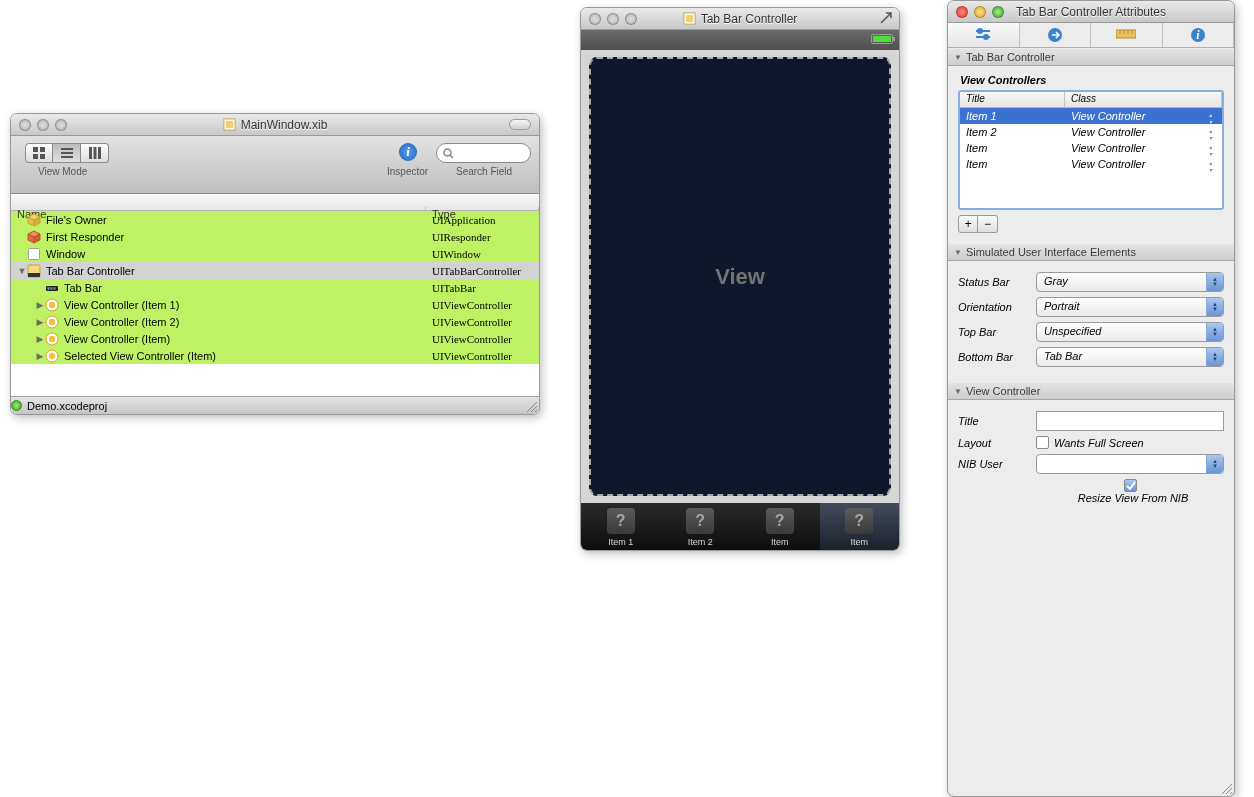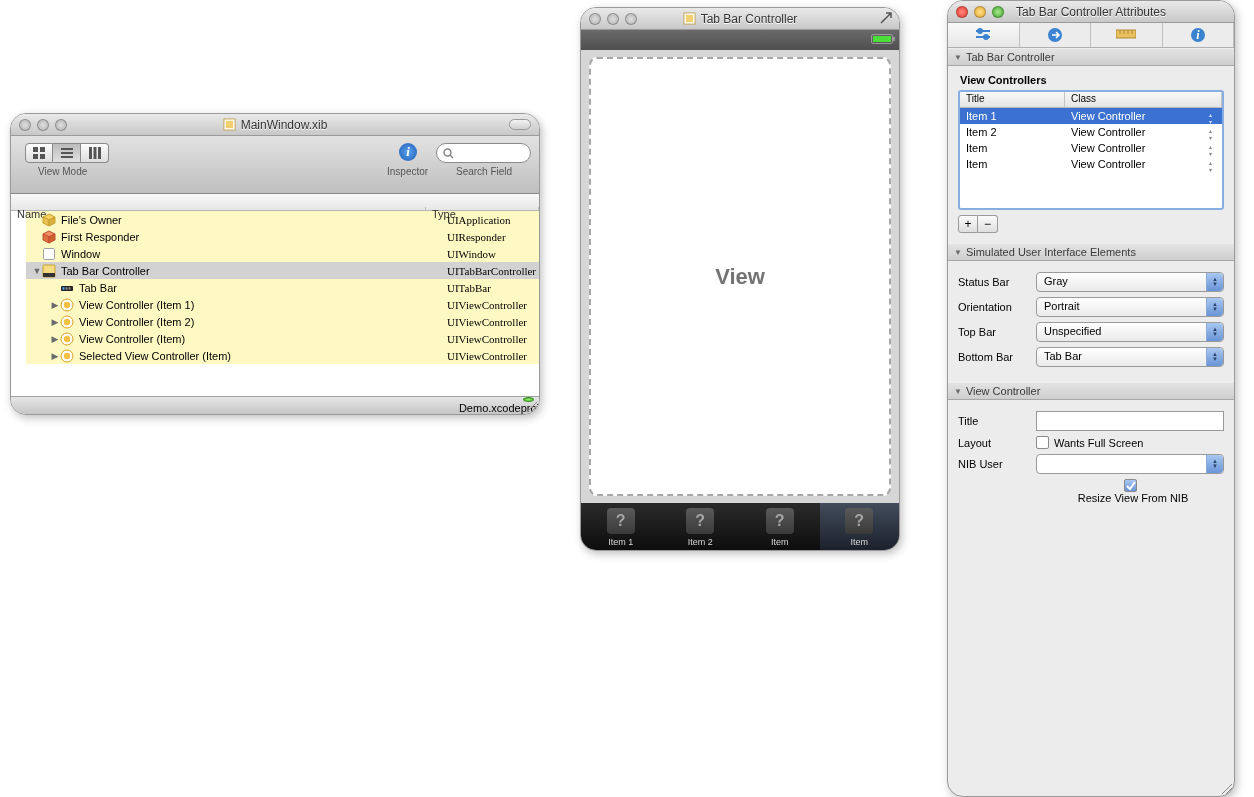--- a/index.html
+++ b/index.html
@@ -9,21 +9,21 @@
   background: #fff;
   width: 1254px;
   height: 797px;
   position: relative;
   color: #000;
 }
 .window {
   position: absolute;
   background: #fff;
   border: 1px solid #9a9a9a;
-  border-radius: 16px;
+  border-radius: 7px;
   box-shadow: 2px 3px 8px rgba(0,0,0,.25);
   overflow: hidden;
 }
 .titlebar {
   background: linear-gradient(#e9e9e9,#c8c8c8);
   height: 22px;
   border-bottom: 1px solid #9a9a9a;
   display: flex;
   align-items: center;
   position: relative;
@@ -63,64 +63,64 @@
   color:#fff;font:italic bold 13px Georgia,serif;display:flex;align-items:center;justify-content:center;
   position:absolute;left:388px;top:7px;
 }
 .search-wrap{position:absolute;left:425px;top:7px;width:95px;height:20px;
   background:#fff;border:1px solid #8a8a8a;border-radius:10px;display:flex;align-items:center;padding:0 6px;}
 .search-wrap svg{margin-right:3px;flex:0 0 auto;}
 .table-header{display:flex;background:linear-gradient(#f9f9f9,#e6e6e6);border-bottom:1px solid #b5b5b5;height:17px;}
 .th{padding:1px 6px;font-size:11px;color:#333;border-right:1px solid #c0c0c0;margin-top:13px;}
 .th.name{width:415px;}
 .th.type{flex:1;}
-.tree{background:#fef9c3;margin-left:15px;}
+.tree{background:#bef264;}
 .tree-row{display:flex;align-items:center;height:17px;padding-left:6px;}
 .tree-row.selected{background:#d2d2d2;}
 .tree-row .n{width:409px;display:flex;align-items:center;}
 .tree-row .t{flex:1;padding-left:6px;font-family:Liberation Serif, serif;}
 .disclosure{width:10px;display:inline-block;color:#6b6b6b;font-size:9px;text-align:center;}
 .ico{width:14px;height:14px;margin-right:5px;display:inline-block;flex:0 0 auto;}
 .ico svg{width:14px;height:14px;display:block;}
 .indent{display:inline-block;}
-.statusbar{height:18px;background:linear-gradient(#e6e6e6,#c5c5c5);border-top:1px solid #a0a0a0;display:flex;align-items:flex-end;padding-left:0;position:absolute;bottom:0;left:0;right:0;font-size:11px;flex-direction:column;}
+.statusbar{height:18px;background:linear-gradient(#e6e6e6,#c5c5c5);border-top:1px solid #a0a0a0;display:flex;align-items:center;padding-left:0;position:absolute;bottom:0;left:0;right:0;font-size:11px;}
 .status-dot{width:11px;height:11px;border-radius:50%;background:radial-gradient(#9ff07a,#28a60e);margin-right:5px;border:1px solid #3a8a22;}
 .resize-grip{position:absolute;right:2px;bottom:2px;width:12px;height:12px;color:#8a8a8a;}
 
 
 #win-preview{ left:580px; top:7px; width:320px; height:544px; }
 #win-preview .titlebar{height:22px;}
 .ios-status{height:20px;background:linear-gradient(#6a6a6a,#4f4f4f);position:relative;}
 .battery{position:absolute;right:6px;top:4px;width:22px;height:10px;border:1px solid #9a9a9a;border-radius:2px;}
 .battery::after{content:"";position:absolute;right:-3px;top:2px;width:2px;height:4px;background:#9a9a9a;}
 .battery-fill{position:absolute;left:1px;top:1px;bottom:1px;right:1px;background:#4bdd3a;}
 .ios-body{height:453px;background:#d6d6d6;position:relative;}
 .view-placeholder{
   position:absolute;left:8px;top:7px;right:8px;bottom:7px;
-  border:2px dashed #a7a7a7;border-radius:8px;background:#ffffff;
+  border:2px dashed #a7a7a7;border-radius:8px;background:#0f172a;
   display:flex;align-items:center;justify-content:center;
   font:bold 22px Helvetica,Arial,sans-serif;color:#737373;
 }
 .ios-tabbar{height:49px;background:linear-gradient(#2a2a2a,#0c0c0c);display:flex;}
 .ios-tab{flex:1;display:flex;flex-direction:column;align-items:center;justify-content:center;color:#d7d7d7;font-size:9px;position:relative;}
 .ios-tab.sel{background:linear-gradient(rgba(90,110,140,.5),rgba(40,50,70,.5));}
 .ios-tab .q{width:28px;height:26px;background:linear-gradient(#5a5a5a,#3a3a3a);border-radius:4px;margin-bottom:3px;display:flex;align-items:center;justify-content:center;color:#a5a5a5;font-size:16px;font-weight:bold;}
 
 
 #win-inspector{ left:947px; top:0; width:288px; height:797px; background:#ececec;}
 #win-inspector .titlebar{border-radius:6px 6px 0 0;}
 .tab-strip{height:25px;display:flex;background:#ececec;border-bottom:1px solid #b0b0b0;}
 .tab-strip .tab{flex:1;display:flex;align-items:center;justify-content:center;border-right:1px solid #c0c0c0;}
 .tab-strip .tab.active{background:linear-gradient(#f9f9f9,#e6e6e6);}
 .section-head{
   background:linear-gradient(#e3e3e3,#cecece);border-top:1px solid #ededed;border-bottom:1px solid #a7a7a7;
   padding:2px 6px;font-size:11px;color:#3a3a3a;font-weight:normal;display:flex;align-items:center;
 }
 .section-head .tri{font-size:8px;color:#6a6a6a;margin-right:4px;}
-.section-body{padding:6px 10px 10px 10px;}
+.section-body{padding:6px 10px 10px 10px;font-style:italic;}
 .lbl{font-size:11px;color:#000;}
 .vc-label{font-weight:bold;margin:2px 0 4px 2px;display:block;}
 .listbox{border:2px solid #87aee0;border-radius:3px;background:#fff;height:120px;overflow:hidden;}
 .listbox-head{display:flex;background:linear-gradient(#f8f8f8,#e5e5e5);border-bottom:1px solid #b8b8b8;height:16px;}
 .lh{padding:1px 6px;font-size:10px;border-right:1px solid #c3c3c3;}
 .lh.title{width:105px;}
 .lh.class{flex:1;}
 .listbox-row{display:flex;height:16px;align-items:center;}
 .listbox-row .c1{width:105px;padding-left:6px;}
 .listbox-row .c2{flex:1;padding-left:6px;position:relative;}

